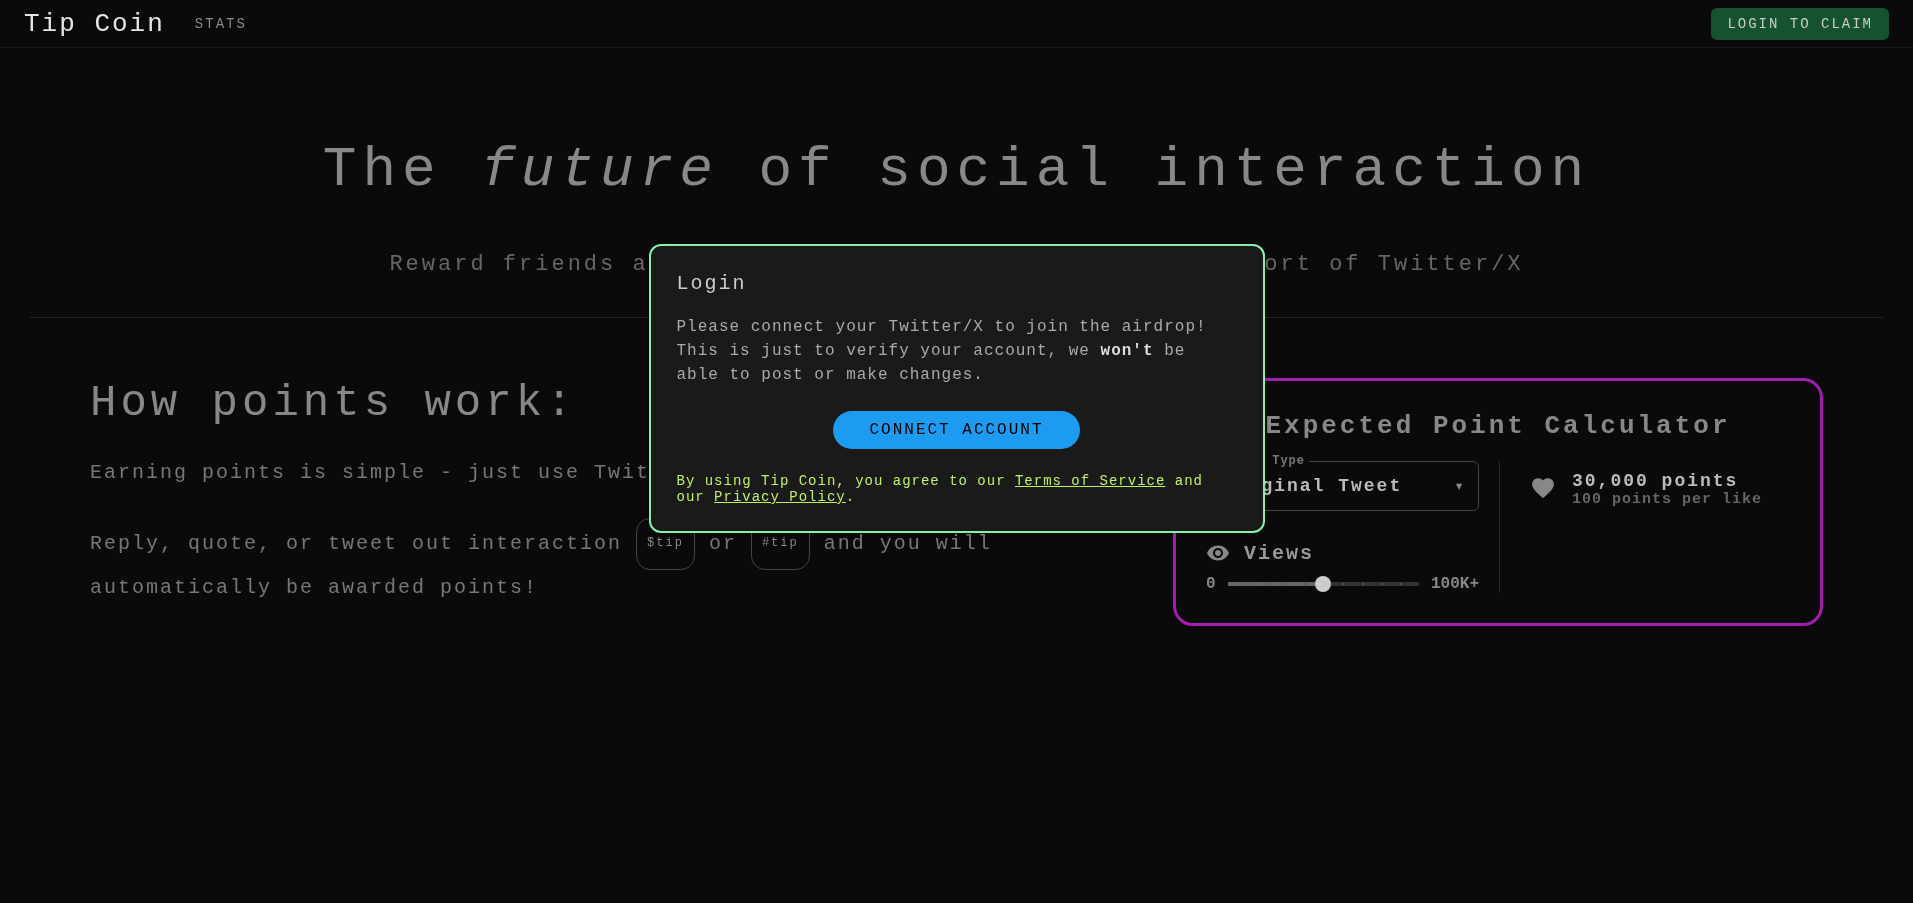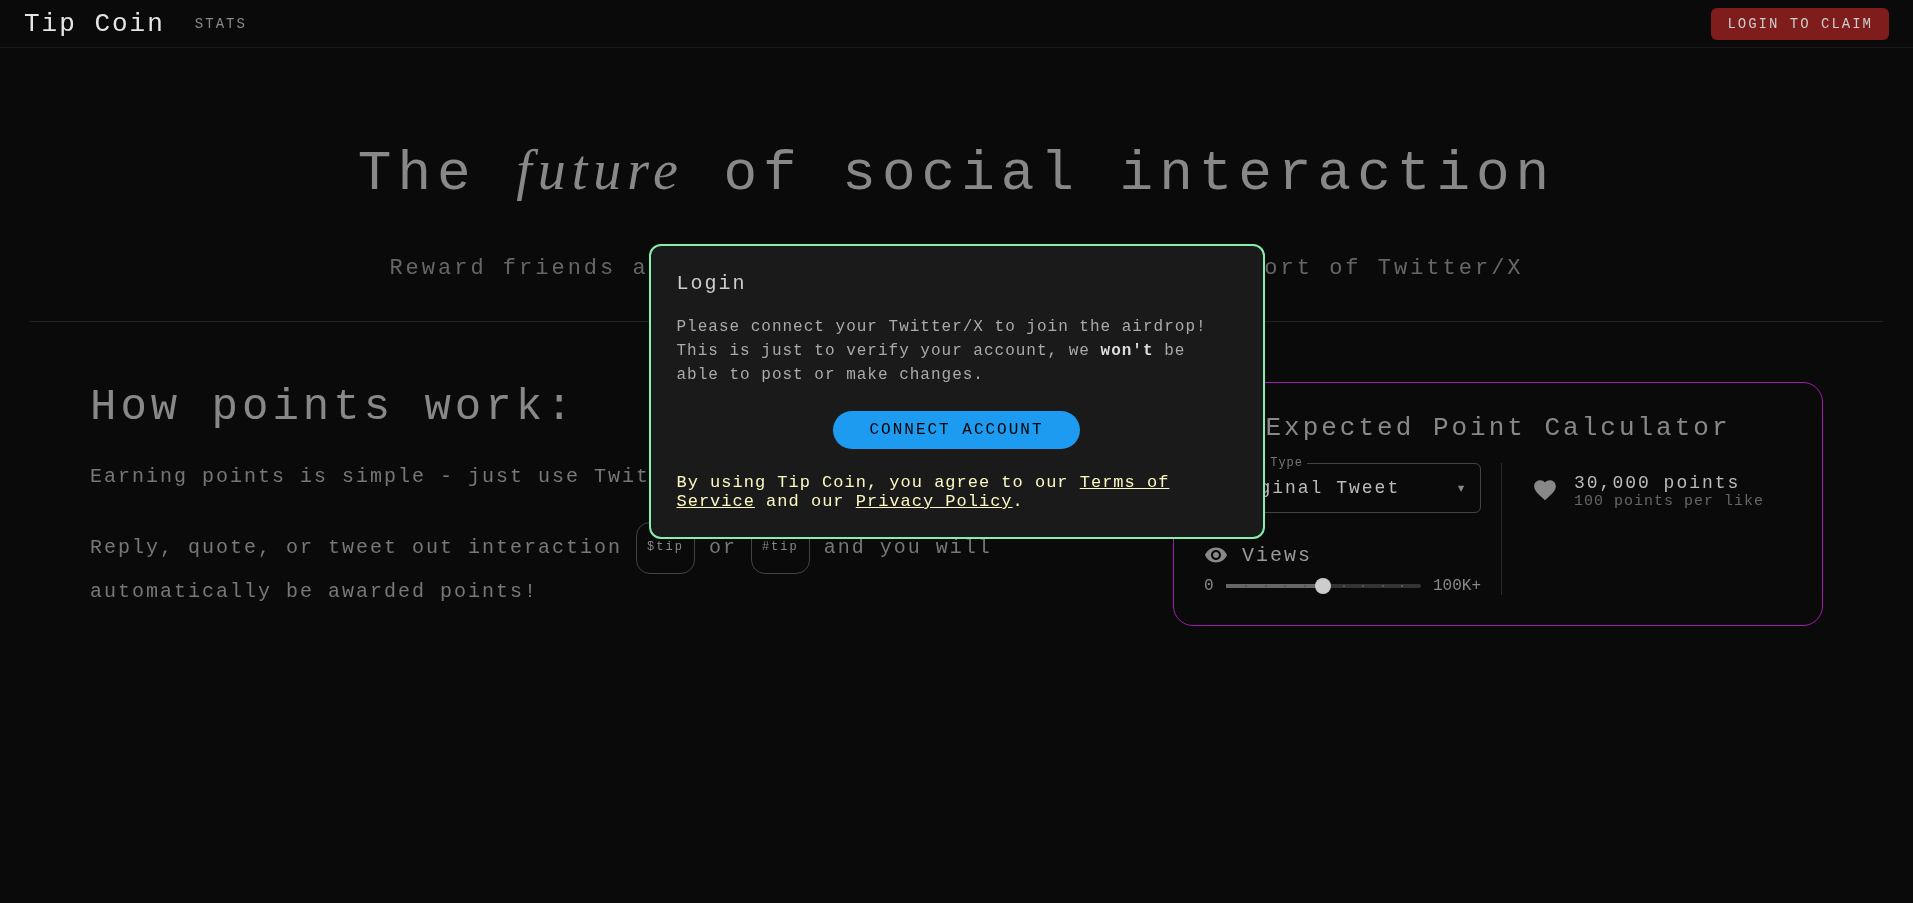--- a/index.html
+++ b/index.html
@@ -26,21 +26,21 @@
   letter-spacing: 2px;
 }
 .nav-stats {
   color: #888;
   font-size: 14px;
   margin-left: 30px;
   letter-spacing: 2px;
 }
 .login-claim {
   margin-left: auto;
-  background: #7f1d1d;
+  background: #14532d;
   color: #ccc;
   border: none;
   padding: 8px 16px;
   border-radius: 6px;
   font-family: inherit;
   font-size: 14px;
   letter-spacing: 2px;
   cursor: pointer;
 }
 .hero {
@@ -48,21 +48,20 @@
   padding: 90px 20px 40px;
 }
 .hero h1 {
   font-size: 56px;
   color: #888;
   font-weight: normal;
   letter-spacing: 6px;
 }
 .hero h1 .italic {
   font-style: italic;
-  font-family: Liberation Serif, serif;
 }
 .subtitle {
   color: #666;
   font-size: 22px;
   margin-top: 50px;
   letter-spacing: 3px;
 }
 .watermark {
   position: absolute;
   left: 50%;
@@ -122,23 +121,24 @@
   display: inline-block;
   border: 1px solid #444;
   border-radius: 14px;
   padding: 14px 10px;
   color: #888;
   font-size: 12px;
   vertical-align: middle;
 }
 .right-col {
   width: 650px;
-  border: 1px solid #a21caf;
+  border: 3px solid #a21caf;
   border-radius: 20px;
   padding: 30px;
+  font-weight: bold;
 }
 .calc-title {
   text-align: center;
   color: #888;
   font-size: 26px;
   letter-spacing: 3px;
   margin-bottom: 20px;
 }
 .calc-row {
   display: flex;
@@ -282,22 +282,22 @@
   color: #000000;
   border: none;
   padding: 10px 36px;
   border-radius: 20px;
   font-family: inherit;
   font-size: 16px;
   letter-spacing: 2px;
   cursor: pointer;
 }
 .modal-footer {
-  color: #fef9c3;
-  font-size: 17px;
+  color: #bef264;
+  font-size: 14px;
   letter-spacing: 1px;
 }
 .modal-footer .link {
   text-decoration: underline;
   cursor: pointer;
 }
 </style>
 </head>
 <body>
 

